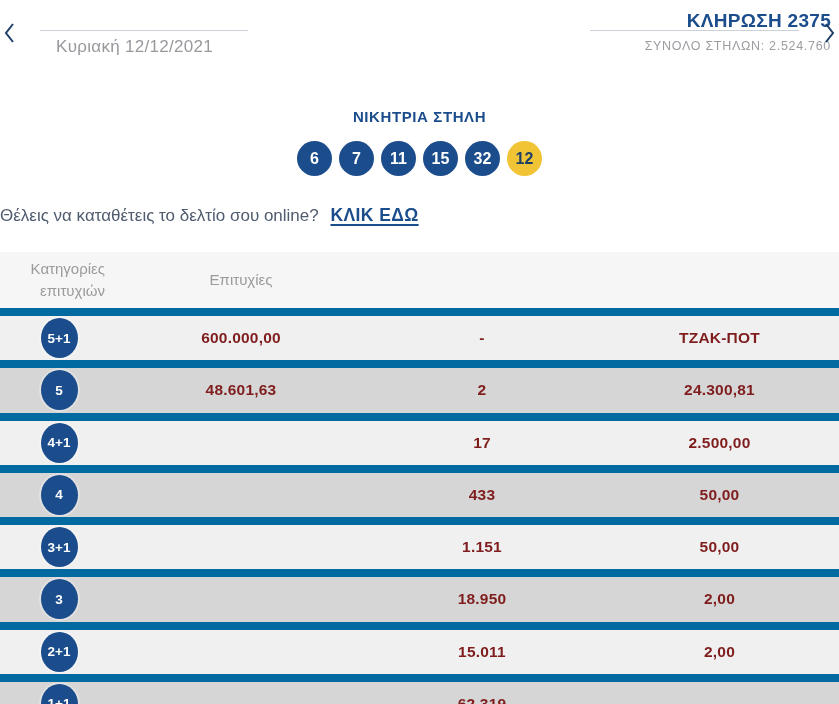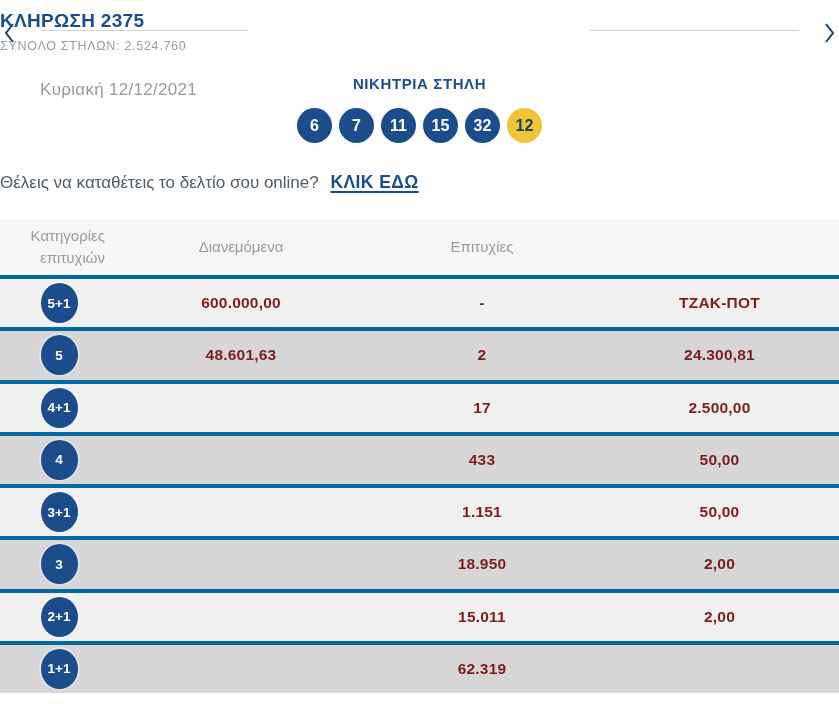--- a/index.html
+++ b/index.html
@@ -21,35 +21,35 @@
   }
   .nav-btn.prev { left: 1px; }
   .nav-btn.next { right: 1px; }
   .nav-btn svg { stroke: #1d3f66; stroke-width: 2; fill: none; }
   .hr-line {
     position: absolute; top: 30px; height: 1px; background: #ccd1d8;
   }
   .hr-line.left  { left: 40px;  width: 208px; }
   .hr-line.right { right: 40px; width: 209px; }
   .draw-date {
-    position: absolute; left: 40px; top: 37px;
-    font-size: 17px; color: #97999d; letter-spacing: 0.3px; margin-top: 43px;
+    position: absolute; left: 56px; top: 37px;
+    font-size: 17px; color: #97999d; letter-spacing: 0.3px;
   }
   .draw-center {
-    position: absolute; left: 0; right: 0; top: 10px; text-align: left;
+    position: absolute; left: 0; right: 8px; top: 10px; text-align: right;
   }
   .draw-title {
     font-size: 19px; font-weight: bold; color: #1b4d8c; letter-spacing: 0.3px;
   }
   .draw-subtitle {
     margin-top: 7px; font-size: 12.5px; color: #9b9da1; letter-spacing: 0.7px;
   }
 
   
-  .winning { text-align: center; margin-top: 3px; }
+  .winning { text-align: center; margin-top: 36px; }
   .winning-title {
     font-size: 15px; font-weight: bold; color: #1b4d8c; letter-spacing: 0.6px;
   }
   .balls {
     margin-top: 16px; display: flex; justify-content: center; gap: 7px;
   }
   .ball {
     width: 35px; height: 35px; border-radius: 50%;
     background: #1b4d8c; color: #ffffff;
     font-size: 16px; font-weight: bold;
@@ -72,21 +72,21 @@
     grid-template-columns: 118px 246px 236px 1fr;
     align-items: center;
   }
   .t-head {
     height: 56px; background: #f6f6f7;
     color: #9b9b9b; font-size: 15px;
   }
   .t-head .cell { text-align: center; line-height: 1.45; }
   .t-head .cell.cat { max-width: 92px; margin: 0 auto; text-align: right; }
   .t-body { flex: 1; display: flex; flex-direction: column; }
-  .t-row { flex: 1; border-top: 4px solid #0369a1; }
+  .t-row { flex: 1; border-top: 8px solid #0369a1; }
   .t-row.odd  { background: #f0f0f1; }
   .t-row.even { background: #d6d6d7; }
   .cell { display: flex; align-items: center; justify-content: center; }
   .badge {
     width: 37px; height: 40px; border-radius: 50%;
     background: #1b4d8c; color: #ffffff;
     font-size: 13.5px; font-weight: bold;
     display: flex; align-items: center; justify-content: center;
     box-shadow: 0 0 0 2px rgba(255,255,255,0.28);
   }
@@ -134,21 +134,20 @@
 </div>
 
 <div class="cta">
   <span>Θέλεις να καταθέτεις το δελτίο σου online?</span>
   <a class="cta-link">ΚΛΙΚ ΕΔΩ</a>
 </div>
 
 <div class="results">
   <div class="t-head">
     <div class="cell cat">Κατηγορίες επιτυχιών</div>
-    <div class="cell">Διανεμόμενα</div>
     <div class="cell">Επιτυχίες</div>
   </div>
 
   <div class="t-body">
     <div class="t-row odd">
       <div class="cell">
           <span class="badge">5+1</span>
         </div>
       <div class="cell val">600.000,00</div>
       <div class="cell val">-</div>

